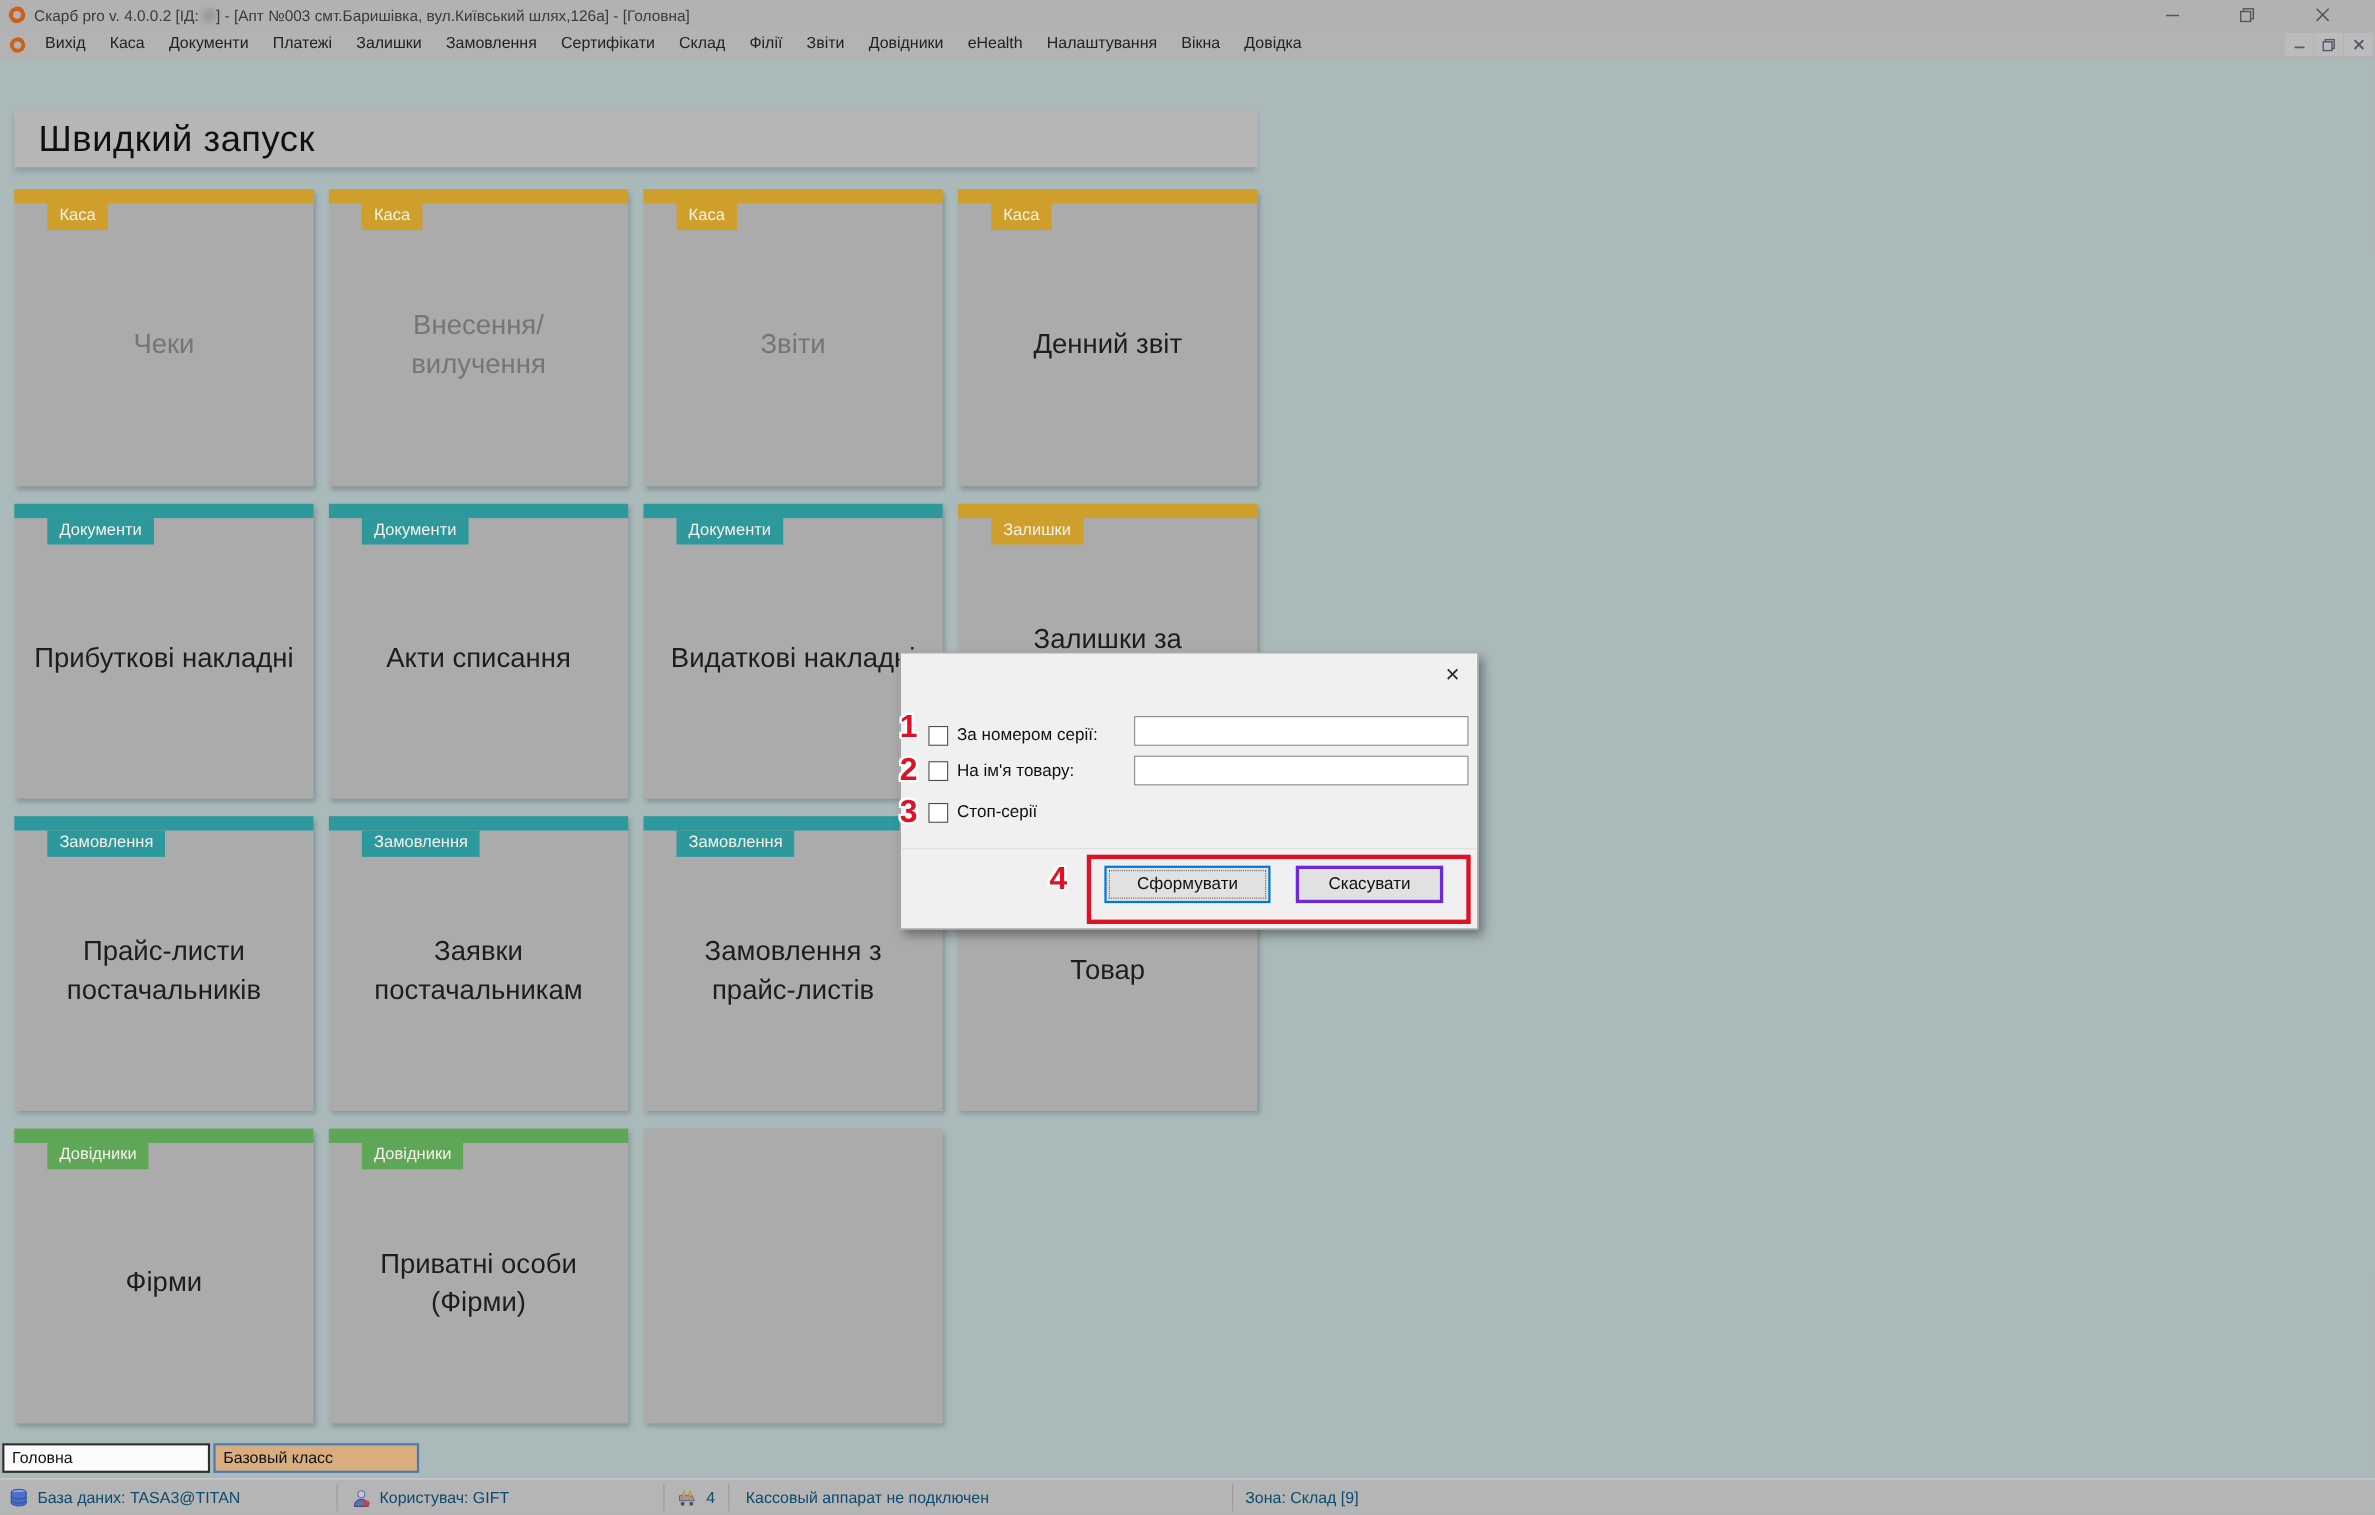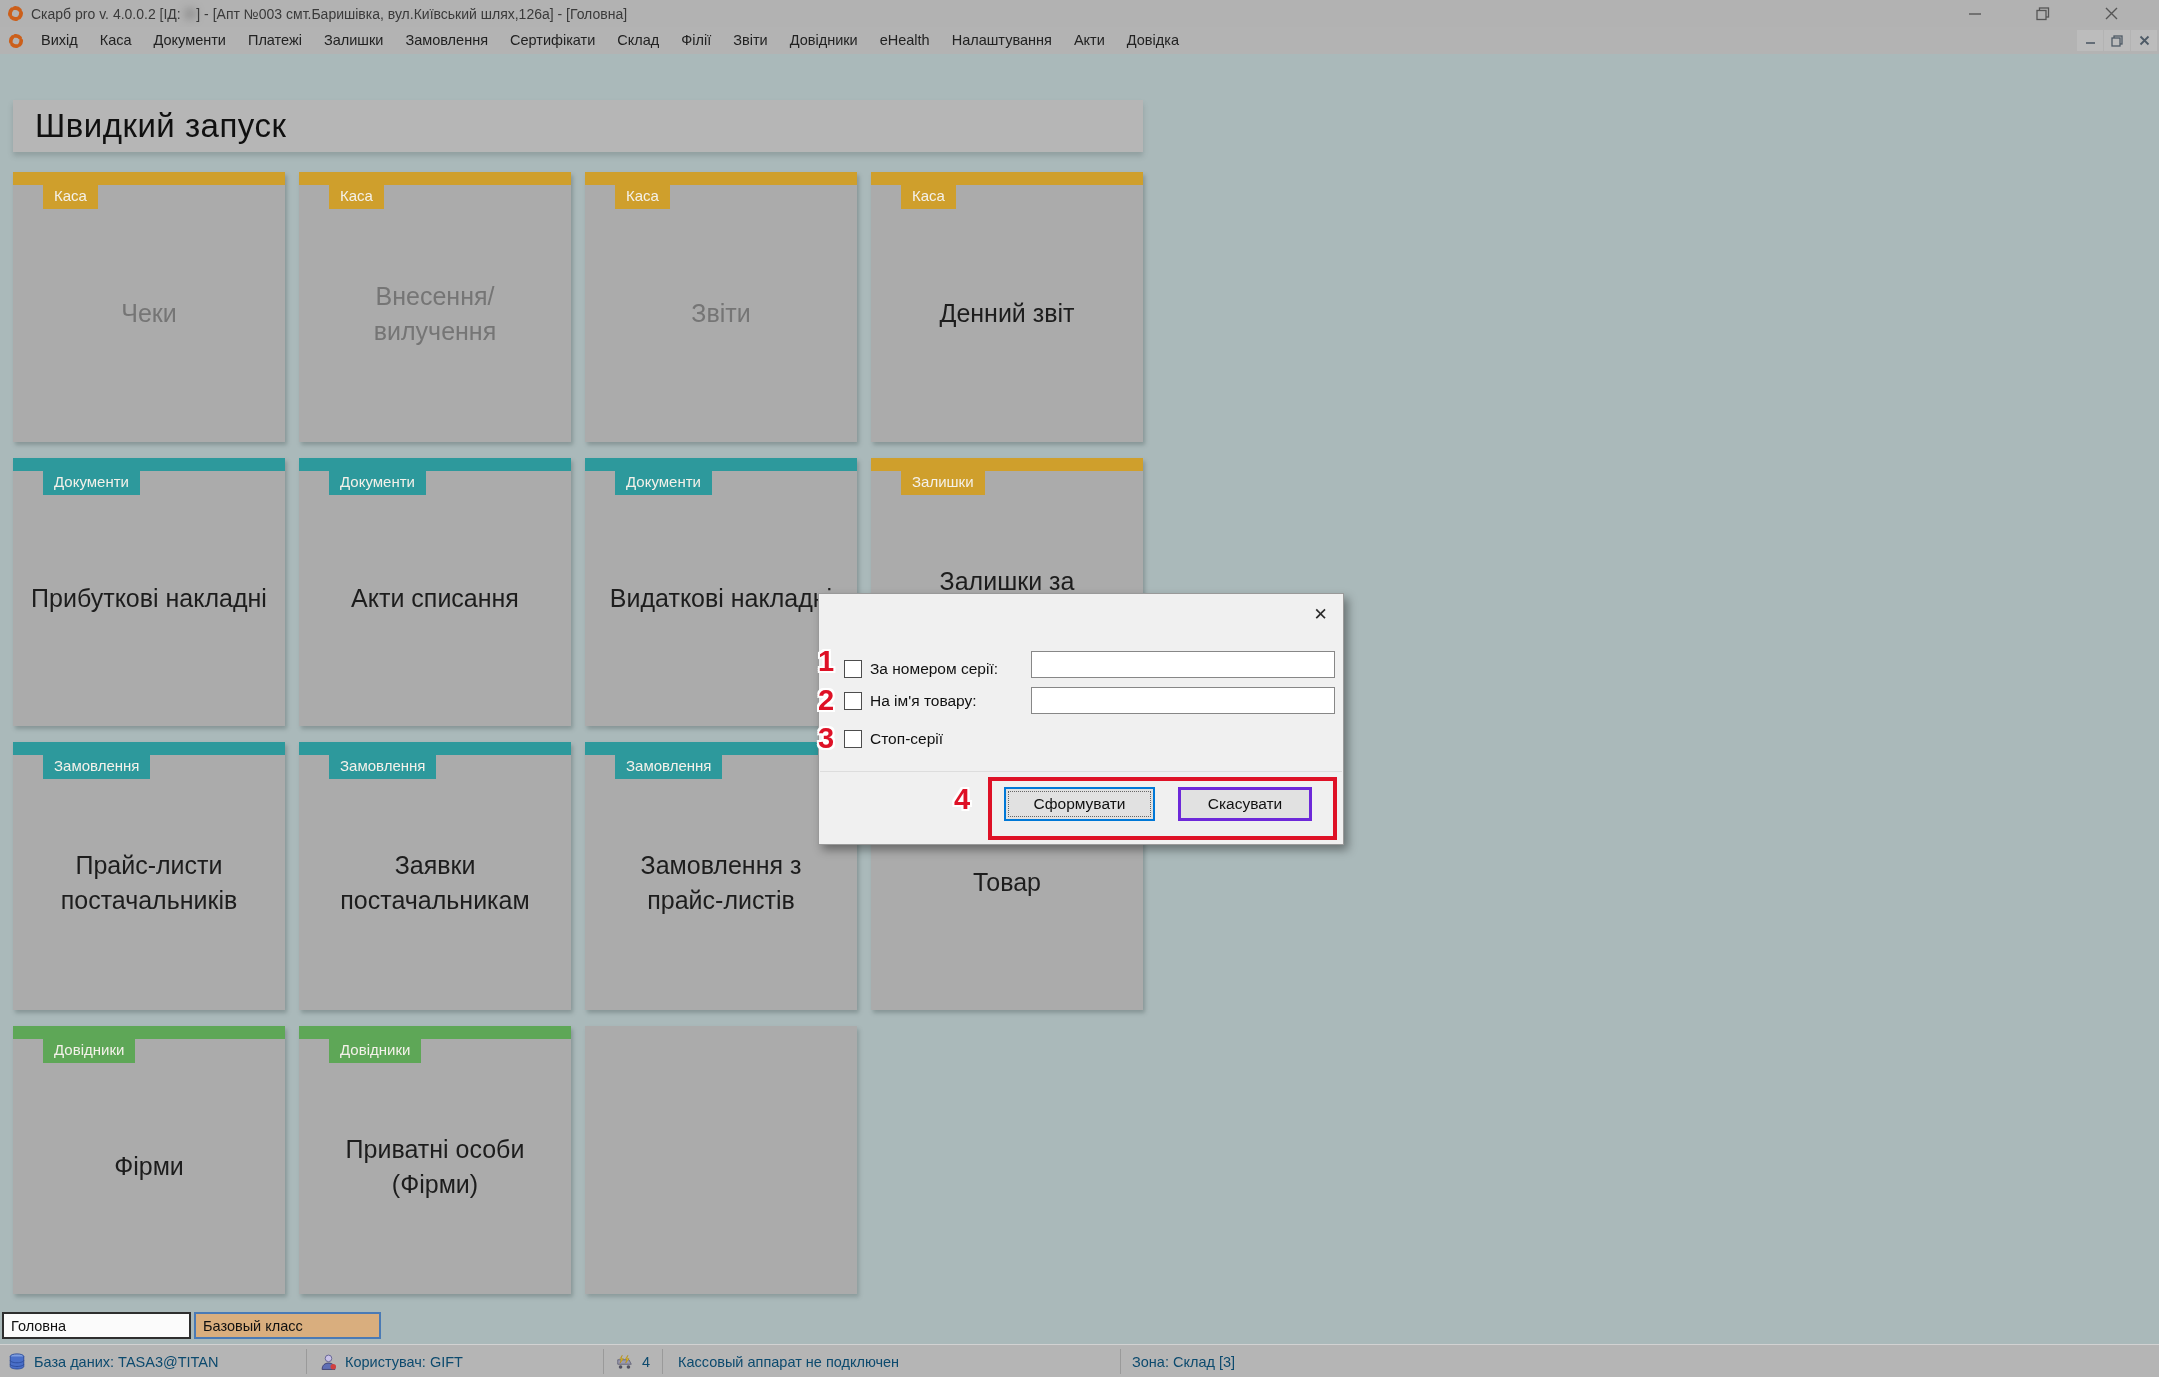--- a/index.html
+++ b/index.html
@@ -121,21 +121,21 @@
       <span class="menu-item">Платежі</span>
       <span class="menu-item">Залишки</span>
       <span class="menu-item">Замовлення</span>
       <span class="menu-item">Сертифікати</span>
       <span class="menu-item">Склад</span>
       <span class="menu-item">Філії</span>
       <span class="menu-item">Звіти</span>
       <span class="menu-item">Довідники</span>
       <span class="menu-item">eHealth</span>
       <span class="menu-item">Налаштування</span>
-      <span class="menu-item">Акти</span>
+      <span class="menu-item">Вікна</span>
       <span class="menu-item">Довідка</span>
     </div>
   <div class="mdi-controls">
     <div class="mdi-btn">
       <svg width="11" height="11" viewBox="0 0 11 11">
           <line x1="1" y1="8" x2="10" y2="8" stroke="#4e5a66" stroke-width="1.6"></line>
         </svg>
     </div>
     <div class="mdi-btn">
       <svg width="12" height="12" viewBox="0 0 12 12">
@@ -235,15 +235,15 @@
         <circle cx="11.5" cy="12.5" r="1.6" fill="#505060"></circle>
     </svg>
     <span>4</span>
   </div>
   <div class="sb-sep" style="left:662px;"></div>
   <div class="sb-item" style="left:678px;">
     <span>Кассовый аппарат не подключен</span>
   </div>
   <div class="sb-sep" style="left:1120px;"></div>
   <div class="sb-item" style="left:1132px;">
-    <span>Зона: Склад [3]</span>
+    <span>Зона: Склад [9]</span>
   </div>
 </div>
 
 </body></html>

